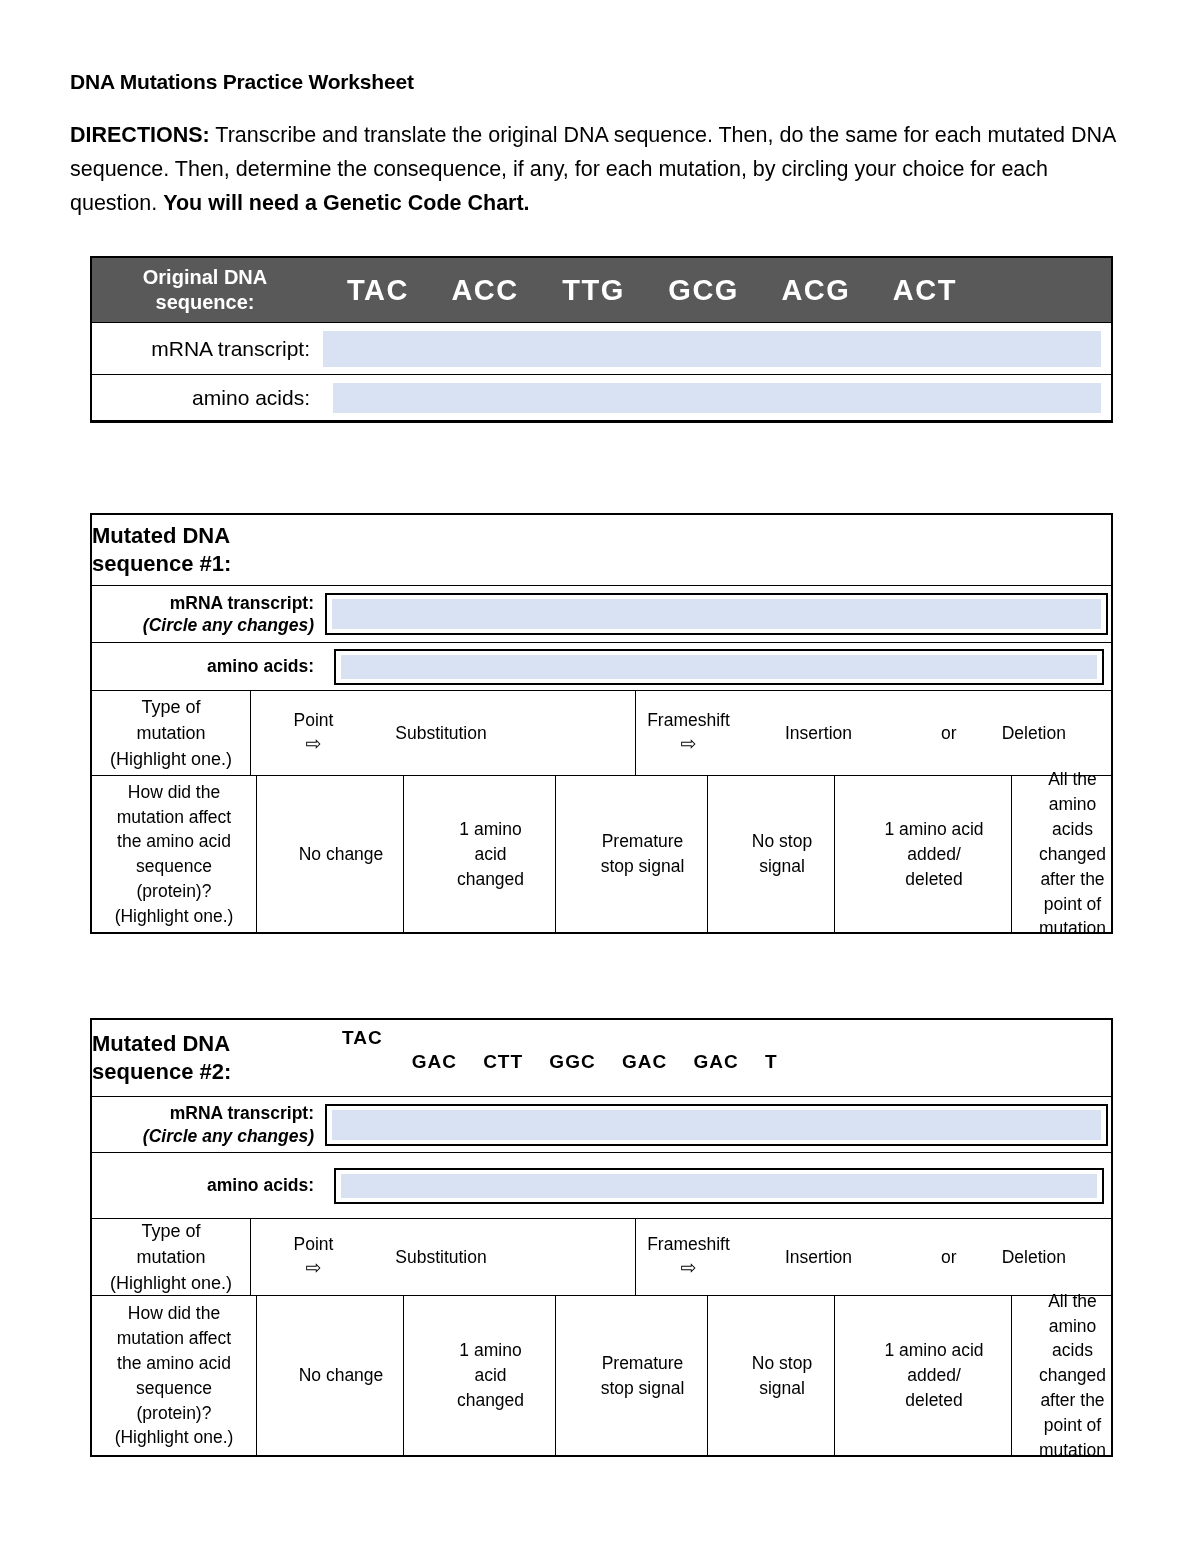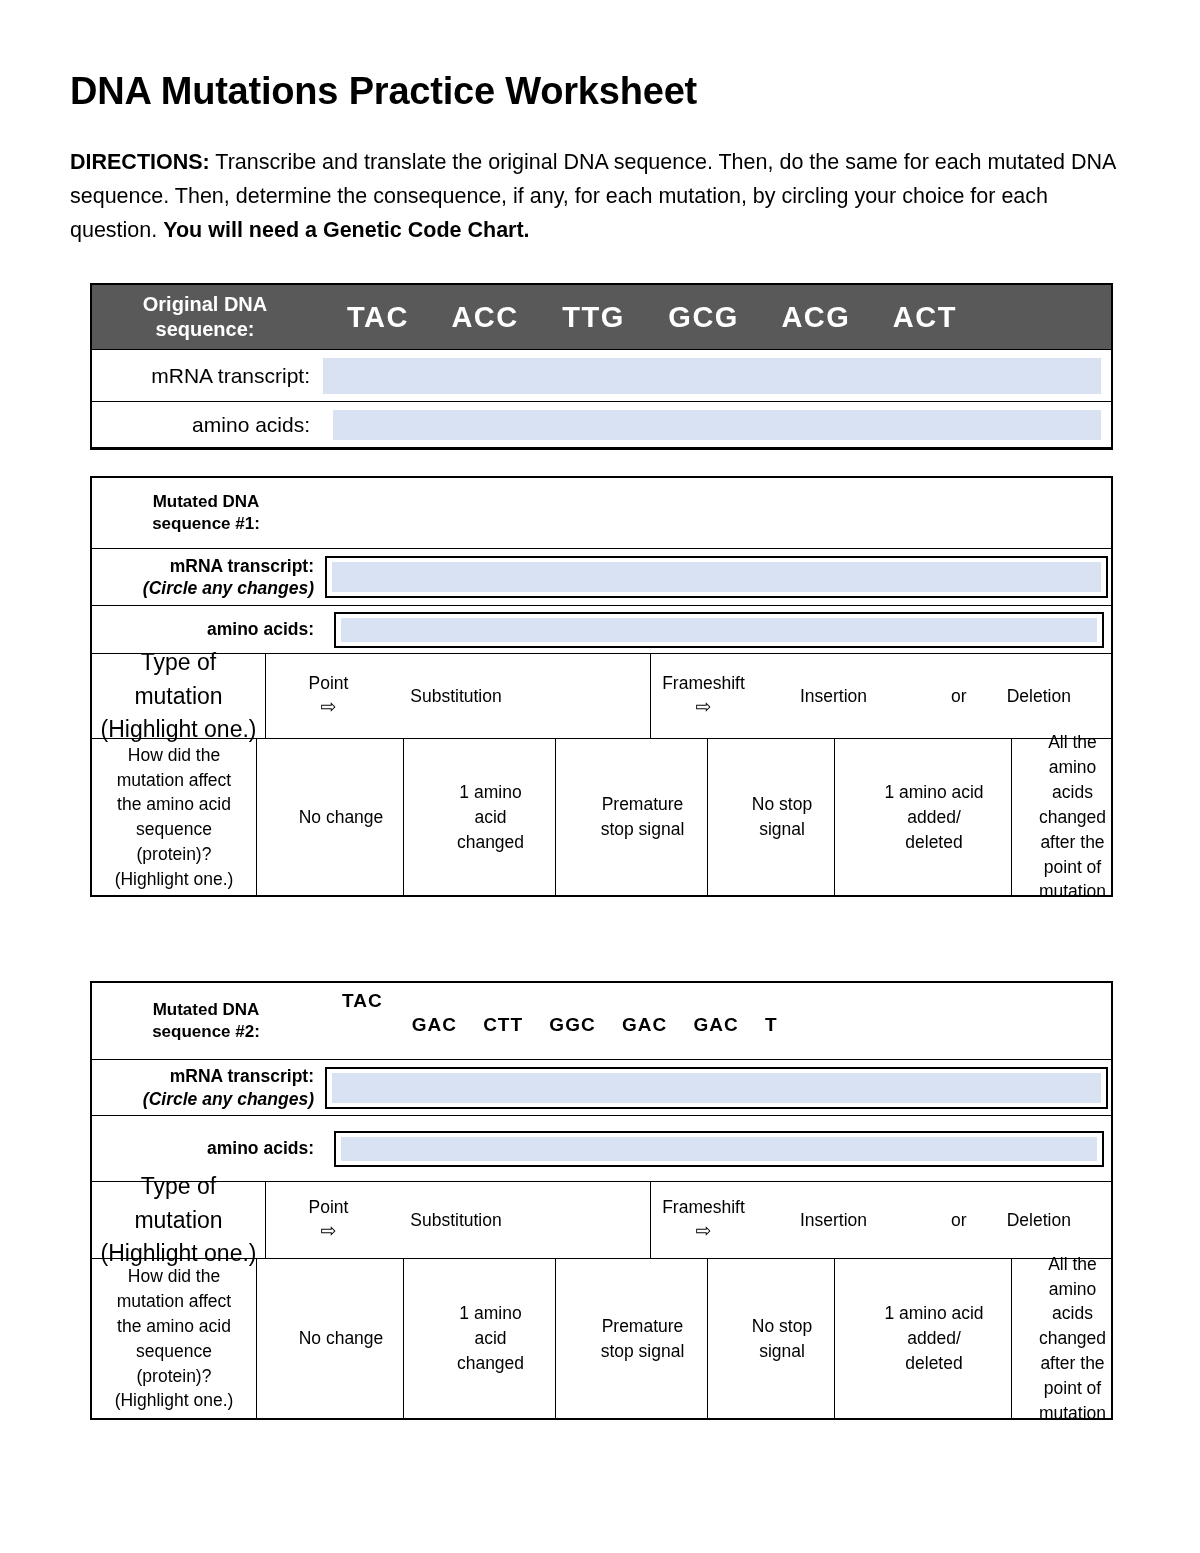--- a/index.html
+++ b/index.html
@@ -4,31 +4,31 @@
 <style>
   * { margin:0; padding:0; box-sizing:border-box; }
   html, body { background:#ffffff; }
   body {
     width:1200px; min-height:1553px;
     font-family:"Liberation Sans", sans-serif;
     color:#000;
   }
   .content { padding:70px 0 40px 70px; }
 
-  .page-title { font-size:38px; font-weight:700; margin-bottom:33px; letter-spacing:-0.2px; }
+  .page-title { font-size:21px; font-weight:700; margin-bottom:25px; letter-spacing:-0.2px; }
 
   .directions { font-size:21.5px; line-height:1.57; width:1052px; margin-bottom:36px; }
   .directions .b { font-weight:700; }
 
   .tbl { width:1023px; margin-left:20px; border:2px solid #000; background:#fff; }
   .row { display:flex; border-top:1.5px solid #000; }
   .row:first-child { border-top:none; }
 
   
-  .t1 { margin-bottom:26px; border-bottom-width:3px; }
+  .t1 { margin-bottom:90px; border-bottom-width:3px; }
   .t1-header { background:#595959; color:#fff; height:64px; }
   .t1-header .hlabel {
     width:226px; display:flex; flex-direction:column; justify-content:center;
     text-align:center; font-weight:700; font-size:20px; white-space:pre-line; line-height:1.25;
   }
   .seq { flex:1; display:flex; align-items:center; font-weight:700; }
   .t1-header .seq { font-size:29px; word-spacing:34px; letter-spacing:1.5px; padding-left:29px; }
   .t1-row { align-items:center; }
   .t1-row .rlabel { width:226px; text-align:right; padding-right:8px; font-size:21px; }
   .t1-row .field { flex:1; padding:7px 10px 7px 5px; }
@@ -36,40 +36,40 @@
   .t1-mrna { height:52px; }
   .t1-mrna .bluebar { height:36px; }
   .t1-amino { height:46px; }
   .t1-amino .field { padding-left:15px; }
   .t1-amino .bluebar { height:30px; }
 
   
   .mt-header { align-items:flex-start; }
   .mt-header .hlabel {
     width:228px; height:100%; display:flex; flex-direction:column; justify-content:center;
-    text-align:center; font-weight:700; font-size:17px; white-space:pre-line; line-height:1.3;
+    font-weight:700; font-size:22px; white-space:pre-line; line-height:1.3;
   }
   .m-label {
     width:228px; display:flex; flex-direction:column; justify-content:center;
     text-align:right; padding-right:6px; font-weight:700; font-size:17.5px; line-height:1.3;
   }
   .m-label .note { font-style:italic; }
   .m-field { flex:1; display:flex; align-items:center; padding:4px 3px 4px 5px; }
   .outline { flex:1; border:2px solid #000; padding:4px 5px; background:#fff; }
   .outline .bluebar { height:30px; }
   .mrna-row { height:57px; }
   .amino-row { height:48px; }
   .amino-row .m-field { padding:4px 7px 4px 14px; }
   .amino-row .outline .bluebar { height:24px; }
 
   .cell { border-right:1.5px solid #000; }
   .type-row { height:85px; }
   .type-label, .effect-label {
-    width:174px; display:flex; align-items:center; justify-content:center;
-    text-align:center; white-space:pre-line; font-size:23px; line-height:1.45;
+    width:159px; display:flex; align-items:center; justify-content:center;
+    text-align:center; white-space:pre-line; font-size:18px; line-height:1.45;
   }
   .type-mid { width:385px; display:grid; grid-template-columns:125px 130px 130px; align-items:center; }
   .type-right { flex:1; border-right:none; display:grid; grid-template-columns:105px 155px 1fr; align-items:center; }
   .opt { text-align:center; font-size:17.5px; }
   .arrow-opt { display:flex; flex-direction:column; align-items:center; line-height:1.25; font-size:17.5px; }
   .arrow { font-size:19px; }
   .or-del { display:flex; justify-content:space-evenly; align-items:flex-start; }
 
   .effect-row { height:157px;gap:22px; }
   .ecell {

